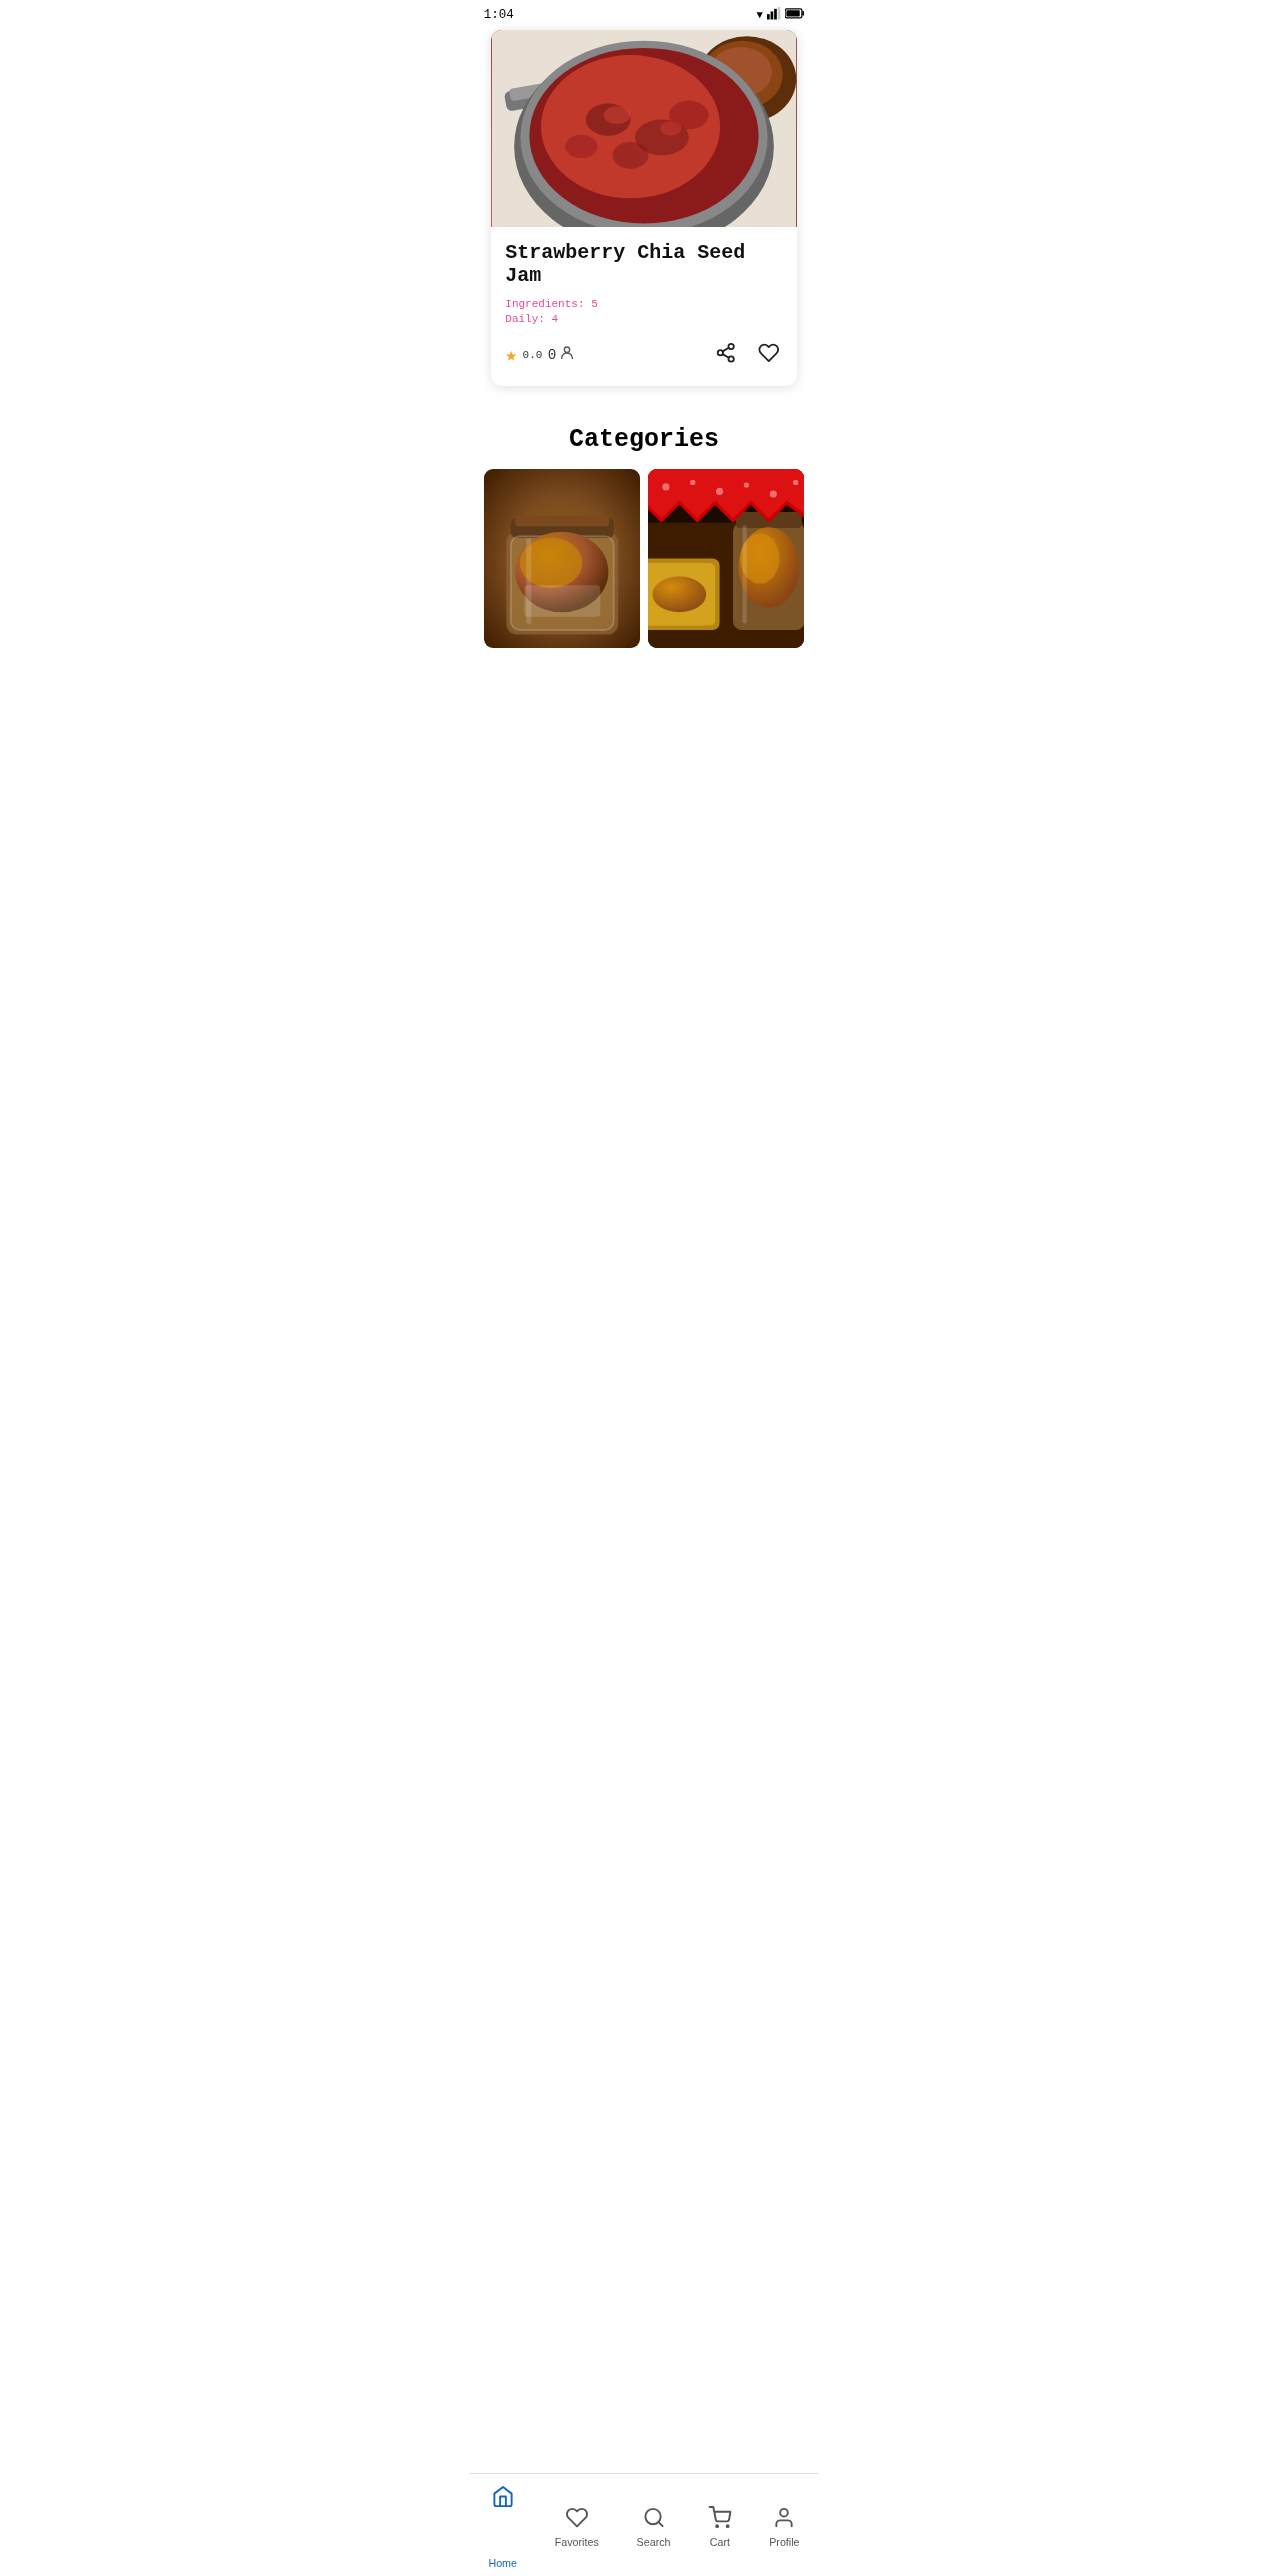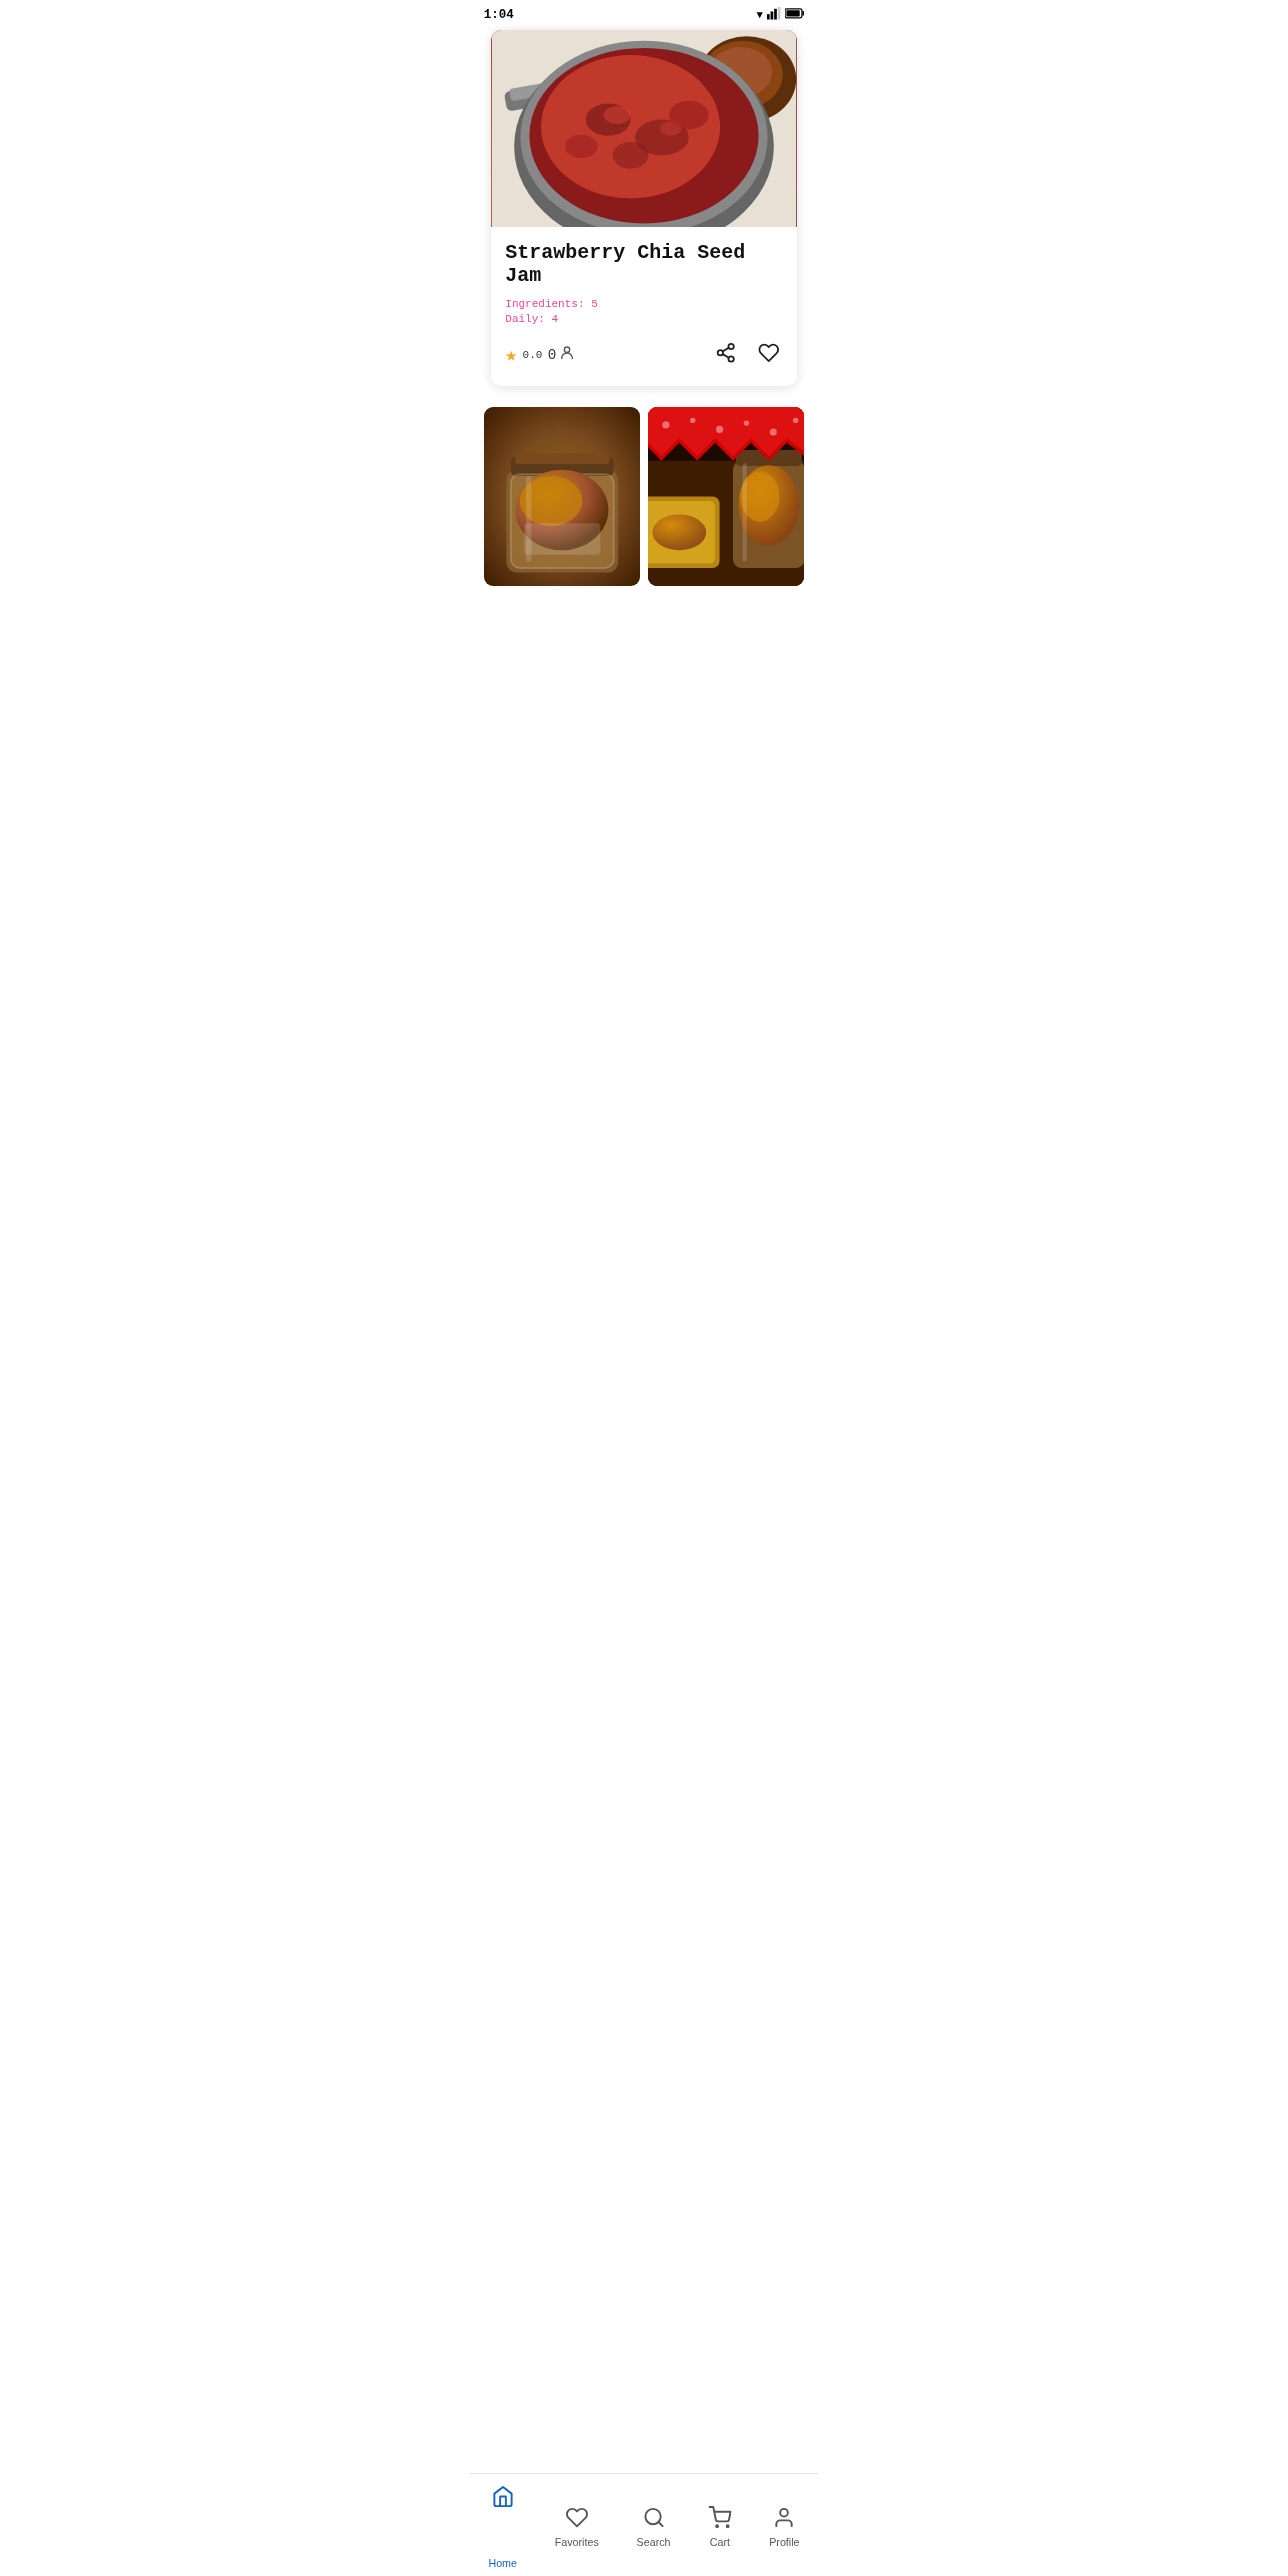--- a/index.html
+++ b/index.html
@@ -23,21 +23,21 @@
     .status-bar {
       display: flex;
       justify-content: space-between;
       align-items: center;
       padding: 7.2px 14.3px;
       background: #ffffff;
     }
 
     .status-time {
       font-size: 12.5px;
-      font-weight: 700;
+      font-weight: 400;
       color: #000;
     }
 
     .status-icons {
       display: flex;
       align-items: center;
       gap: 3.6px;
     }
 
     .status-icons span {
@@ -350,20 +350,21 @@
               <svg width="21.5" height="21.5" viewBox="0 0 24 24" fill="none" stroke="#222" stroke-width="2" stroke-linecap="round" stroke-linejoin="round">
                 <path d="M20.84 4.61a5.5 5.5 0 0 0-7.78 0L12 5.67l-1.06-1.06a5.5 5.5 0 0 0-7.78 7.78l1.06 1.06L12 21.23l7.78-7.78 1.06-1.06a5.5 5.5 0 0 0 0-7.78z"></path>
               </svg>
             </button>
           </div>
         </div>
       </div>
     </div>
 
     <div class="categories-section">
+      <h2 class="section-title">Categories</h2>
 
       <div class="categories-grid">
 
         <div class="category-card">
           <svg width="100%" height="179" viewBox="0 0 175 200" xmlns="http://www.w3.org/2000/svg">
             <defs>
               <radialGradient id="bg1" cx="50%" cy="50%" r="70%">
                 <stop offset="0%" stop-color="#8b6914"></stop>
                 <stop offset="50%" stop-color="#7a4a1e"></stop>
                 <stop offset="100%" stop-color="#3d1c00"></stop>

